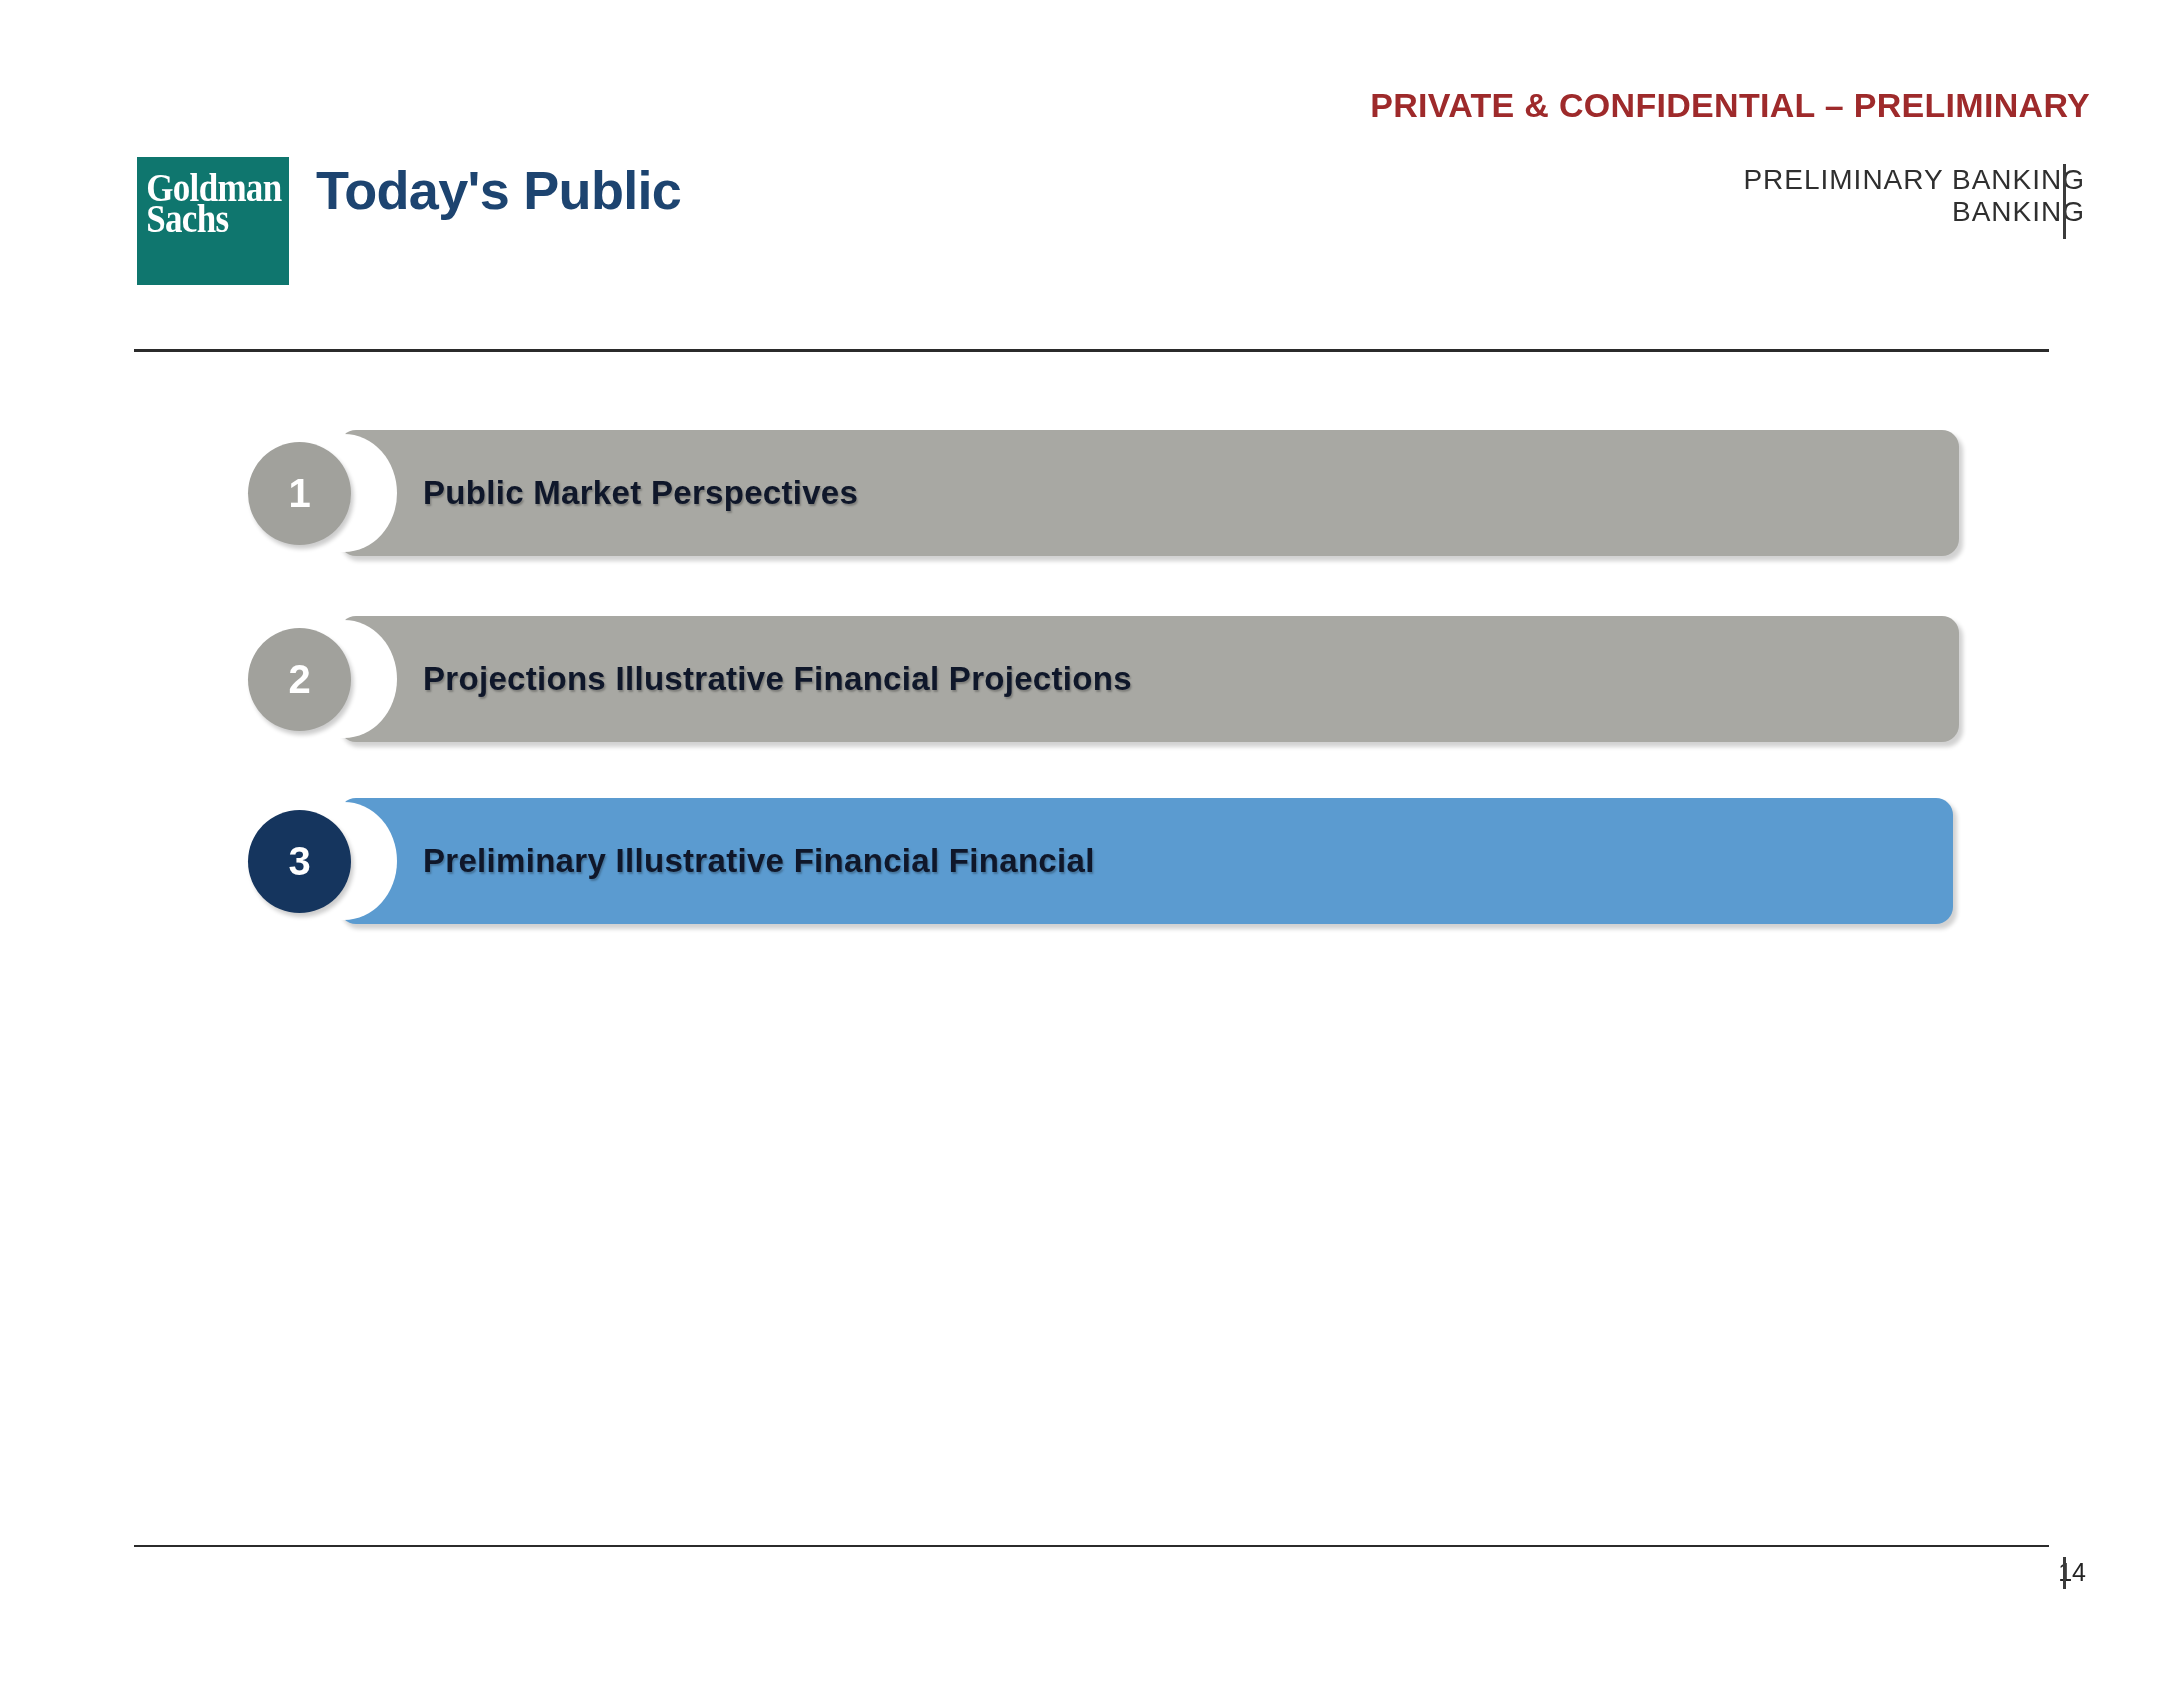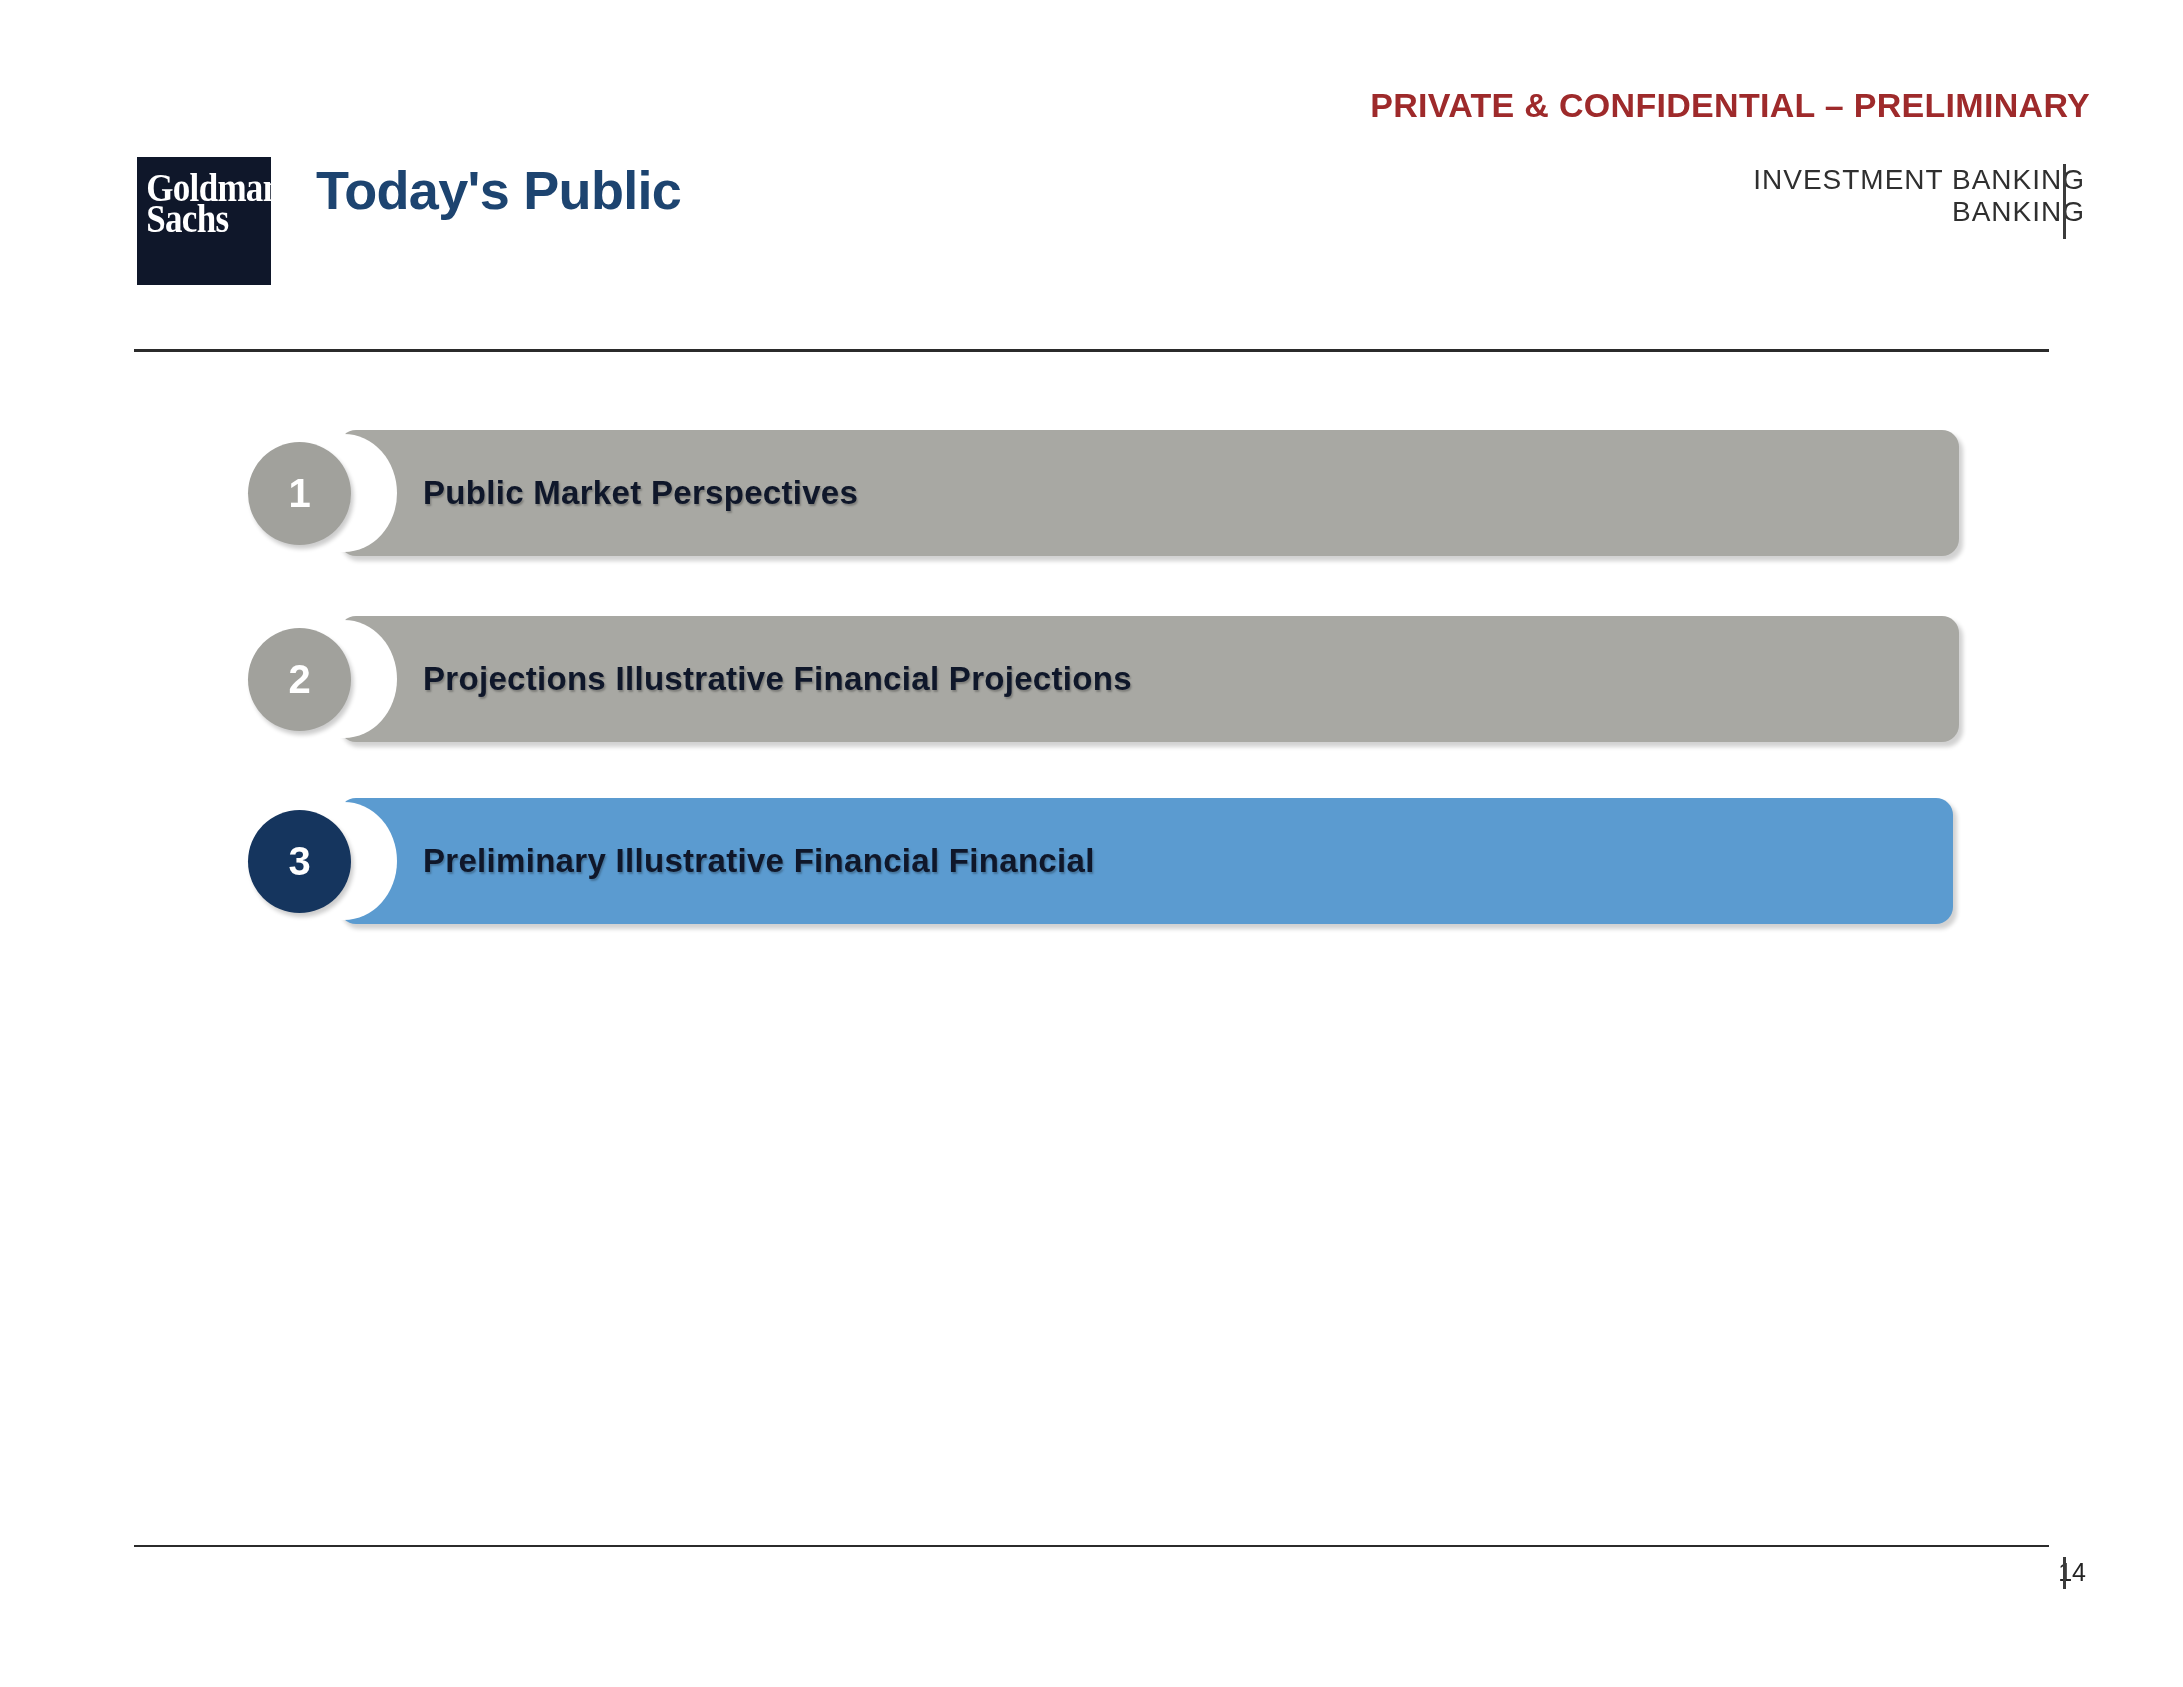--- a/index.html
+++ b/index.html
@@ -19,23 +19,23 @@
   #slide {
     position: absolute;
     inset: 0;
     background: #ffffff;
   }
 
   #gs-logo {
     position: absolute;
     left: 137px;
     top: 157px;
-    width: 134px;
+    width: 152px;
     height: 128px;
-    background: #0f172a;
+    background: #0f766e;
   }
   #gs-logo .gs-word {
     color: #ffffff;
     font-family: "Liberation Serif", serif;
     font-weight: bold;
     font-size: 35px;
     line-height: 0.93;
     letter-spacing: -0.7px;
     padding-left: 9.3px;
     display: block;
@@ -198,21 +198,21 @@
   <div id="gs-logo">
     <span class="gs-word first">Goldman</span>
     <span class="gs-word">Sachs</span>
   </div>
 
   <div id="slide-title">Today's Public</div>
 
   <div id="confidential-banner">PRIVATE &amp; CONFIDENTIAL – PRELIMINARY</div>
 
   <div id="division-block">
-    <span class="div-line">INVESTMENT BANKING</span>
+    <span class="div-line">PRELIMINARY BANKING</span>
     <span class="div-line">BANKING</span>
   </div>
   <div id="division-rule"></div>
 
   <div id="header-rule"></div>
 
   <div class="agenda-row" style="top:423px;">
     <div class="agenda-bar gray" style="width:1620px;">
       <div class="bar-notch"></div>
     </div>

